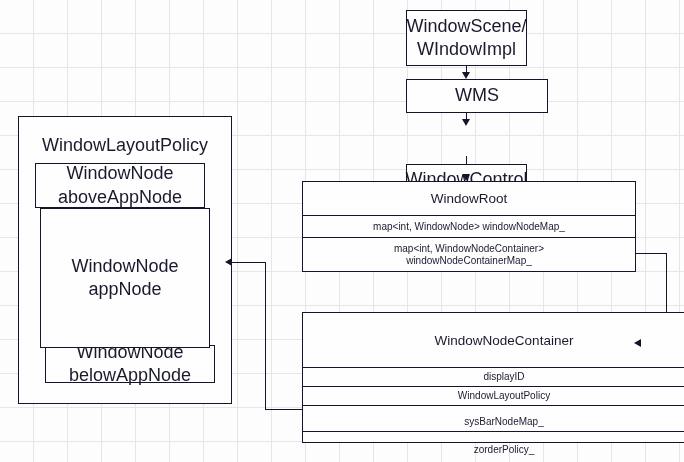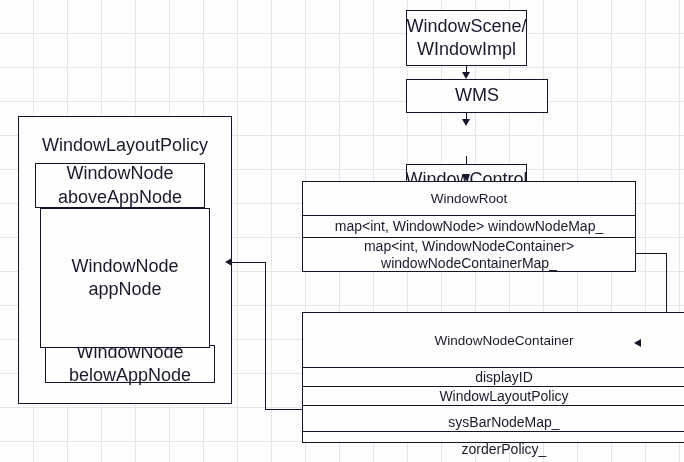--- a/index.html
+++ b/index.html
@@ -55,21 +55,21 @@
     border-bottom: 1px solid #14142b;
     box-sizing: border-box;
   }
   .cls-row {
     flex: none;
     display: flex;
     align-items: center;
     justify-content: center;
     text-align: center;
     color: #1a1a2e;
-    font-size: 14px;
+    font-size: 10px;
     line-height: 1.2;
     border-bottom: 1px solid #14142b;
     box-sizing: border-box;
     white-space: pre-line;
   }
   .cls-row:last-child { border-bottom: none; }
 
   .conn {
     position: absolute;
     background: #14142b;

